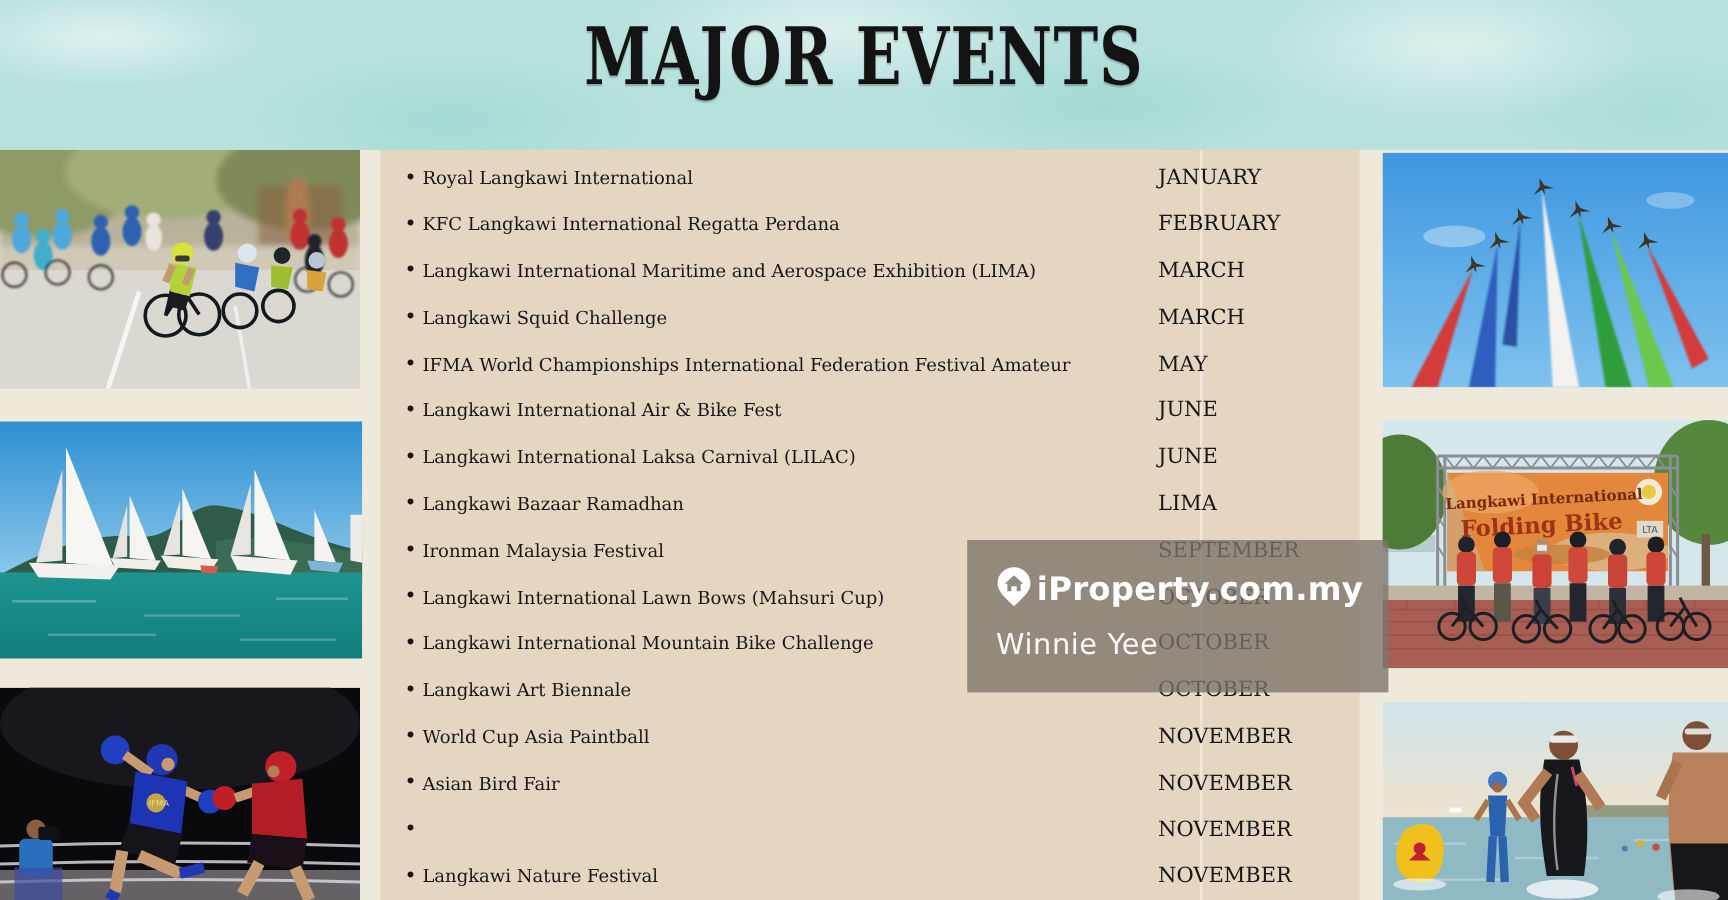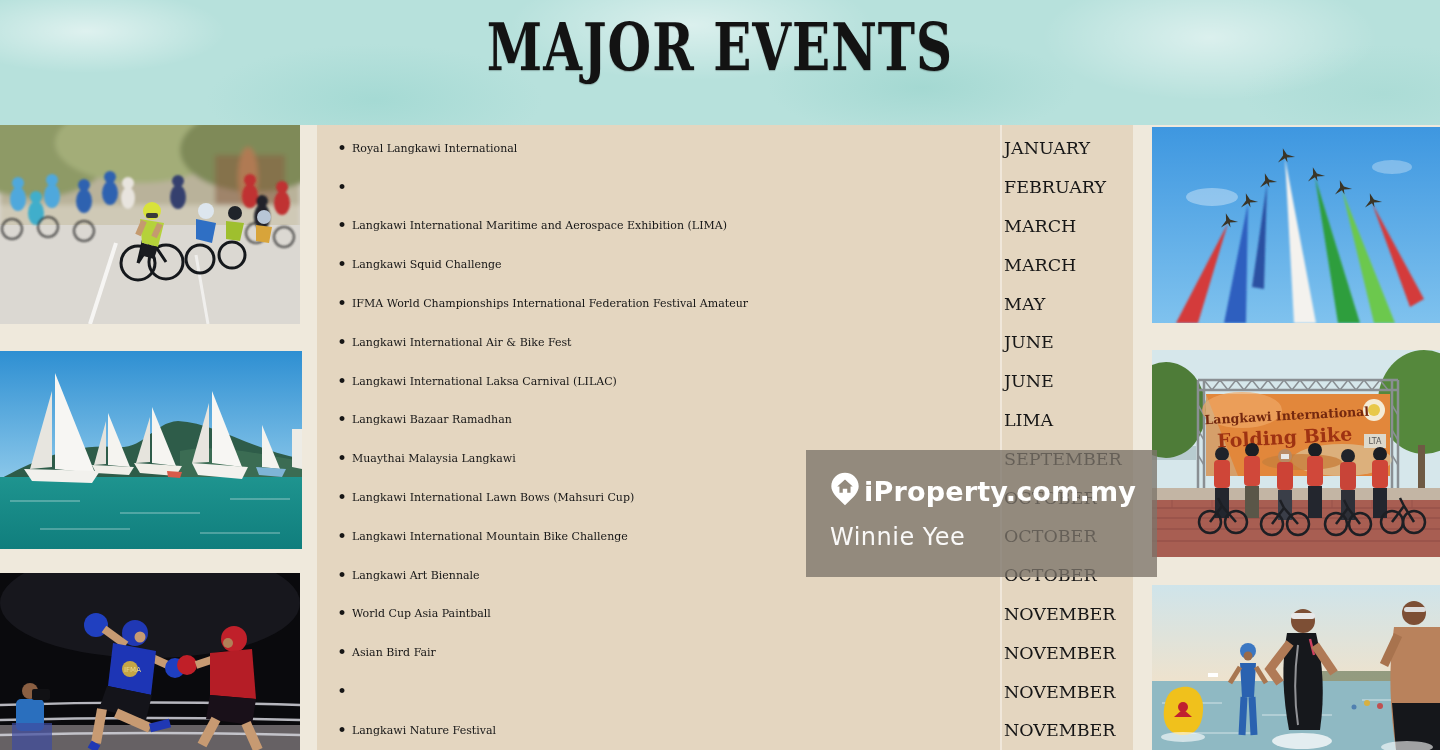--- a/index.html
+++ b/index.html
@@ -22,22 +22,22 @@
     text-shadow:0 1px 1px rgba(0,0,0,.25);}
 
   
   .panel{position:absolute;left:317px;top:125px;width:816px;height:625px;
     background:#E4D6C0;padding-top:4px;box-sizing:border-box;}
   .col-divider{position:absolute;left:683px;top:0;width:2px;height:625px;
     background:rgba(250,246,238,.55);}
   .row{position:relative;display:flex;align-items:center;height:38.8px;
     padding-left:20px;color:#161616;}
   .bullet{width:15px;font-size:17px;line-height:1;}
-  .ev{font-size:11px;white-space:nowrap;}
-  .mo{position:absolute;left:687px;font-size:17.5px;white-space:nowrap;}
+  .ev{font-size:15px;white-space:nowrap;}
+  .mo{position:absolute;left:648px;font-size:17.5px;white-space:nowrap;}
 
   
   .photo{position:absolute;overflow:hidden;}
   .photo svg{display:block;}
   .ph-cycling  {left:0;     top:125px; width:300px;height:199px;}
   .ph-sailing  {left:0;     top:351px; width:302px;height:198px;}
   .ph-muaythai {left:0;     top:573px; width:300px;height:177px;text-align:center;}
   .ph-jets     {left:1152px;top:127px; width:288px;height:196px;}
   .ph-bike     {left:1152px;top:350px; width:288px;height:207px;}
   .ph-tri      {left:1152px;top:585px; width:288px;height:165px;}
@@ -64,20 +64,21 @@
     <div class="col-divider"></div>
     <div id="rows">
     <div class="row">
       <span class="bullet">•</span>
       <span class="ev">Royal Langkawi International</span>
       <span class="mo">JANUARY</span>
     </div>
 
     <div class="row">
       <span class="bullet">•</span>
+      <span class="ev">KFC Langkawi International Regatta Perdana</span>
       <span class="mo">FEBRUARY</span>
     </div>
 
     <div class="row">
       <span class="bullet">•</span>
       <span class="ev">Langkawi International Maritime and Aerospace Exhibition (LIMA)</span>
       <span class="mo">MARCH</span>
     </div>
 
     <div class="row">
@@ -105,21 +106,21 @@
     </div>
 
     <div class="row">
       <span class="bullet">•</span>
       <span class="ev">Langkawi Bazaar Ramadhan</span>
       <span class="mo">LIMA</span>
     </div>
 
     <div class="row">
       <span class="bullet">•</span>
-      <span class="ev">Muaythai Malaysia Langkawi</span>
+      <span class="ev">Ironman Malaysia Festival</span>
       <span class="mo">SEPTEMBER</span>
     </div>
 
     <div class="row">
       <span class="bullet">•</span>
       <span class="ev">Langkawi International Lawn Bows (Mahsuri Cup)</span>
       <span class="mo">OCTOBER</span>
     </div>
 
     <div class="row">

